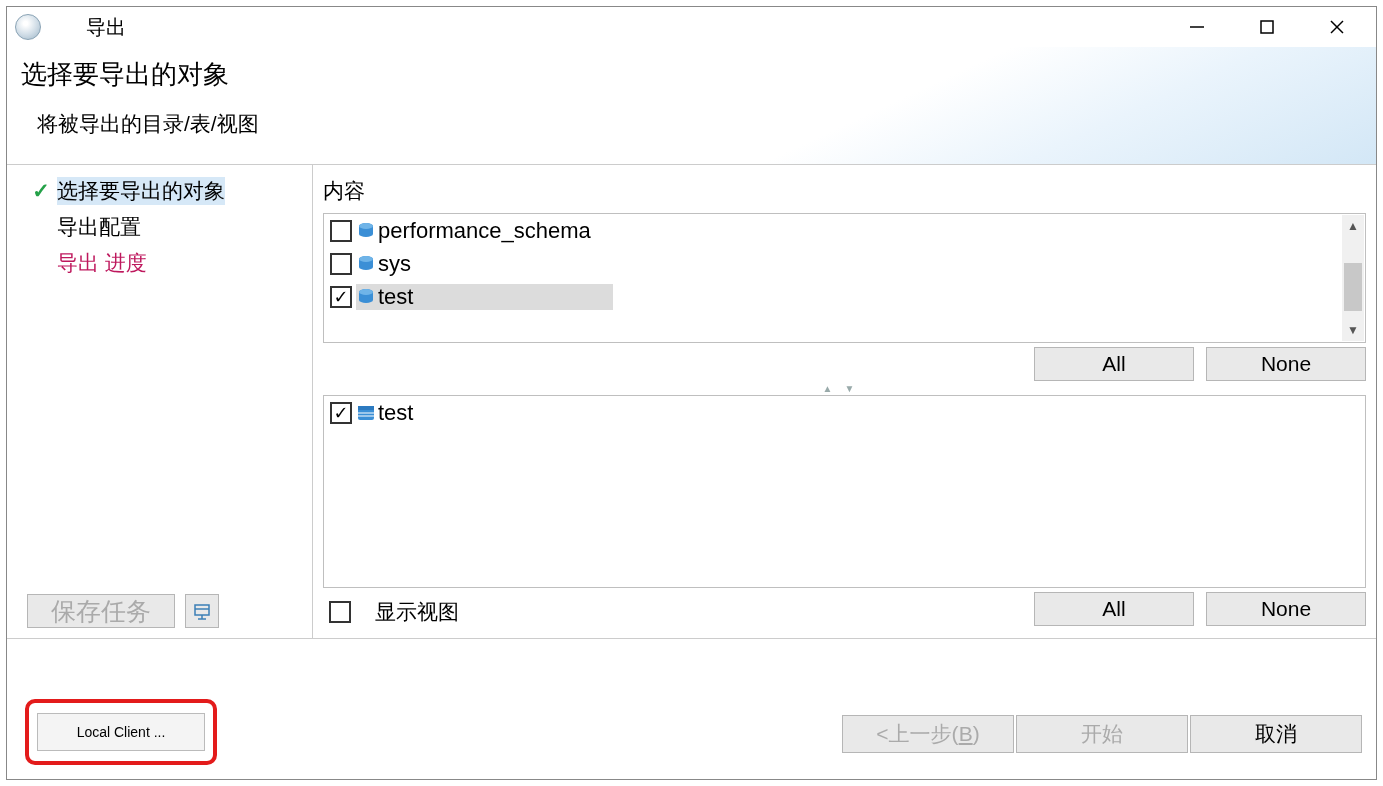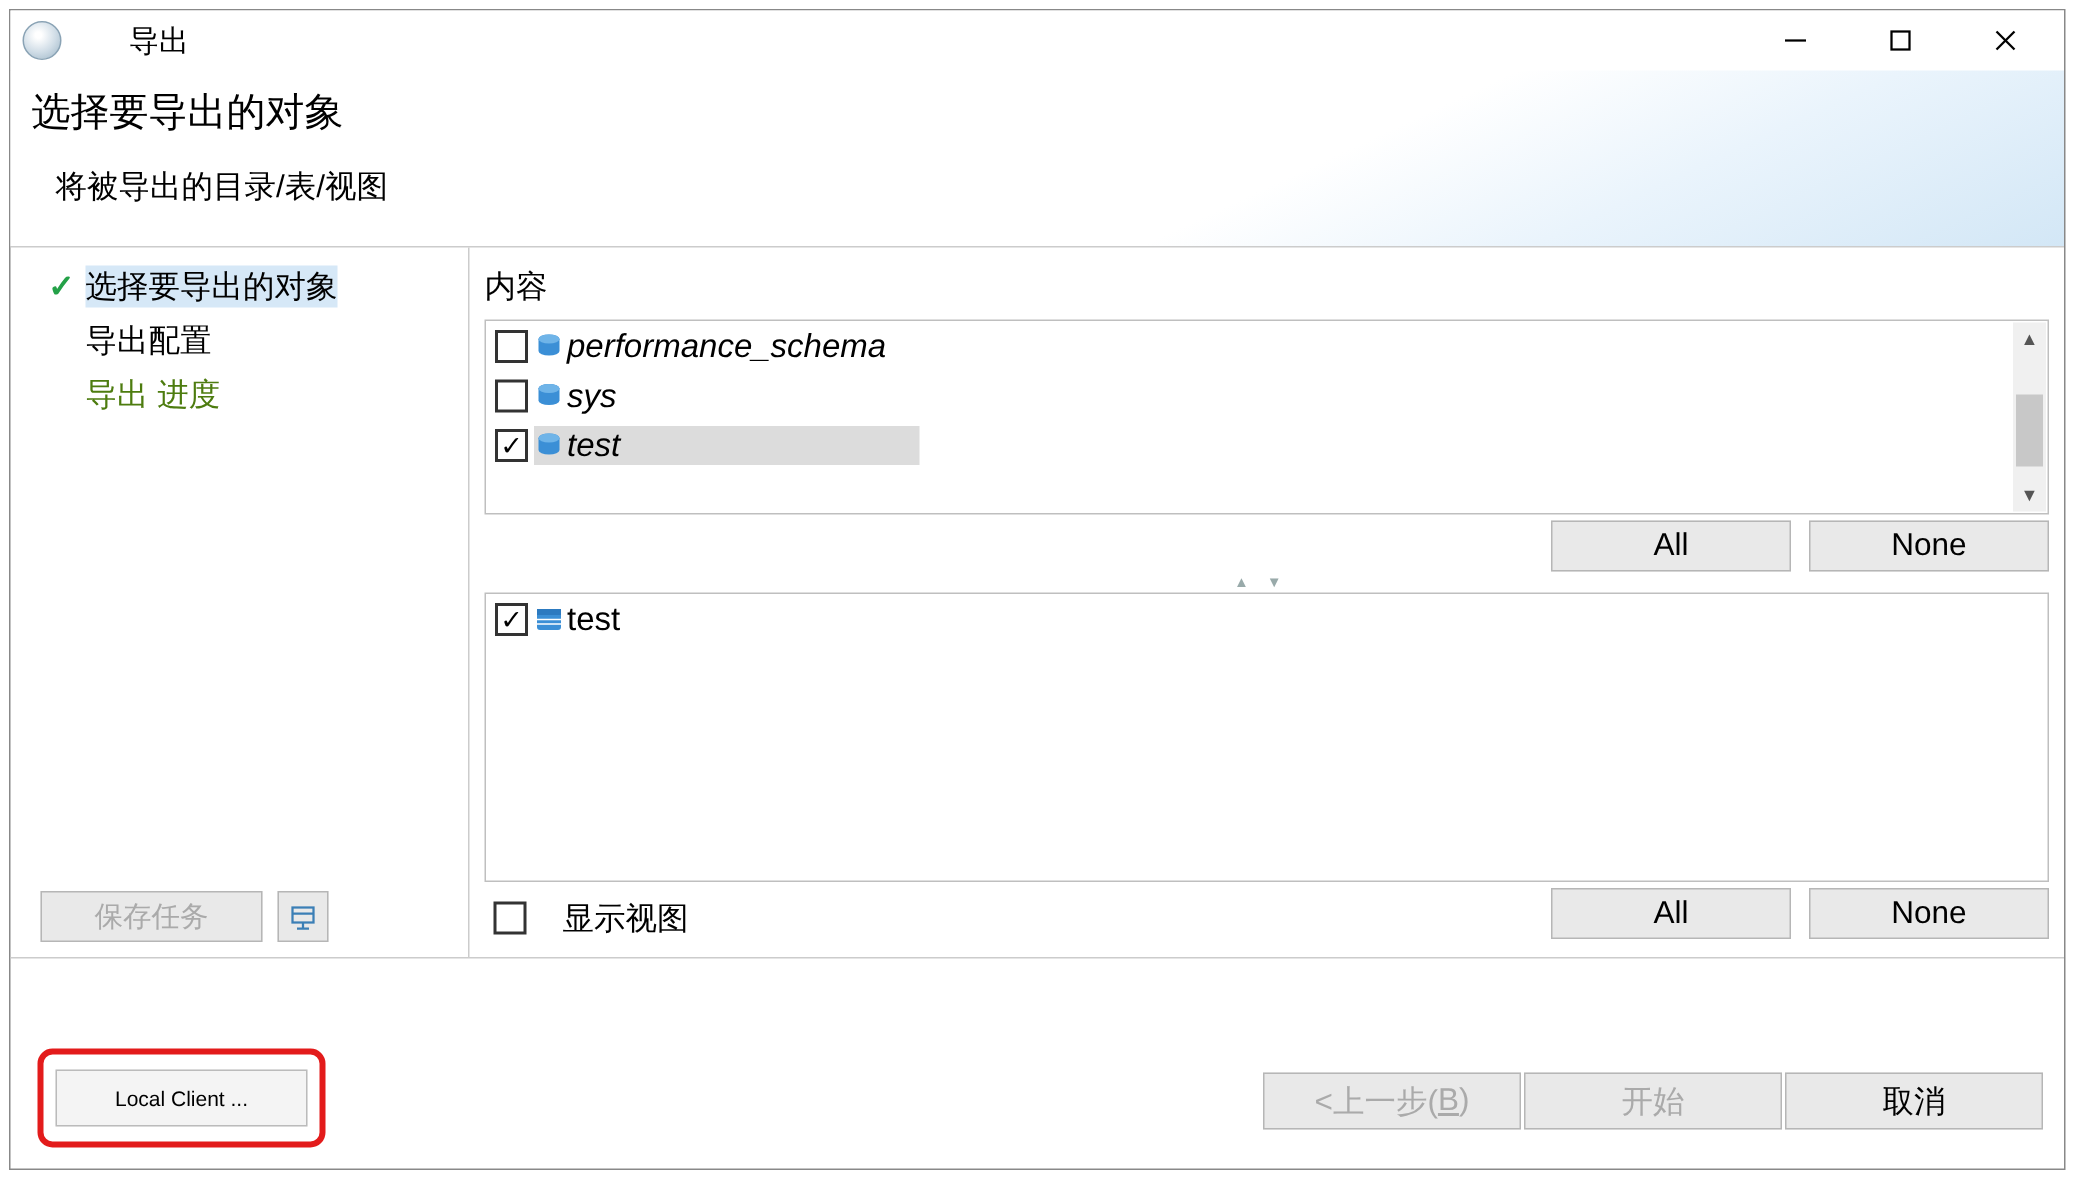--- a/index.html
+++ b/index.html
@@ -98,31 +98,31 @@
     }
     .step-item.active span.lbl { background: #d6e8f7; }
     .step-item .check {
       color: #24a148;
       font-weight: bold;
       width: 24px;
       display: inline-block;
       text-align: center;
     }
     .step-item .spacer { width: 24px; display: inline-block; }
-    .step-item.disabled { color: #4d7c0f; text-align: right; }
+    .step-item.disabled { color: #be185d; text-align: right; }
     .steps-bottom {
       margin-top: auto;
       display: flex;
       gap: 10px;
       align-items: center;
     }
     .btn {
       border: 1px solid #b6b6b6;
       background: #e9e9e9;
-      font-size: 19px;
+      font-size: 25px;
       height: 34px;
       display: inline-flex;
       align-items: center;
       justify-content: center;
       cursor: default;
     }
     .btn.disabled { color: #aaa; }
     .save-task-btn { width: 148px; }
     .icon-btn { width: 34px; height: 34px; }
     .icon-btn svg { stroke:#3b7fb6; fill:none; stroke-width:1.5; }
@@ -149,21 +149,21 @@
       height: 130px;
     }
     .db-row {
       display: flex;
       align-items: center;
       height: 33px;
       font-size: 22px;
       padding-left: 6px;
     }
     .db-row.selected .rowtext-wrap { background: #dcdcdc; padding-right: 200px; }
-    .rowtext-wrap { display:inline-flex; align-items:center;font-style:italic; }
+    .rowtext-wrap { display:inline-flex; align-items:center; }
     .chk {
       width: 22px;
       height: 22px;
       border: 2px solid #333;
       margin-right: 4px;
       display: inline-flex;
       align-items: center;
       justify-content: center;
       background: #fff;
       flex-shrink: 0;

